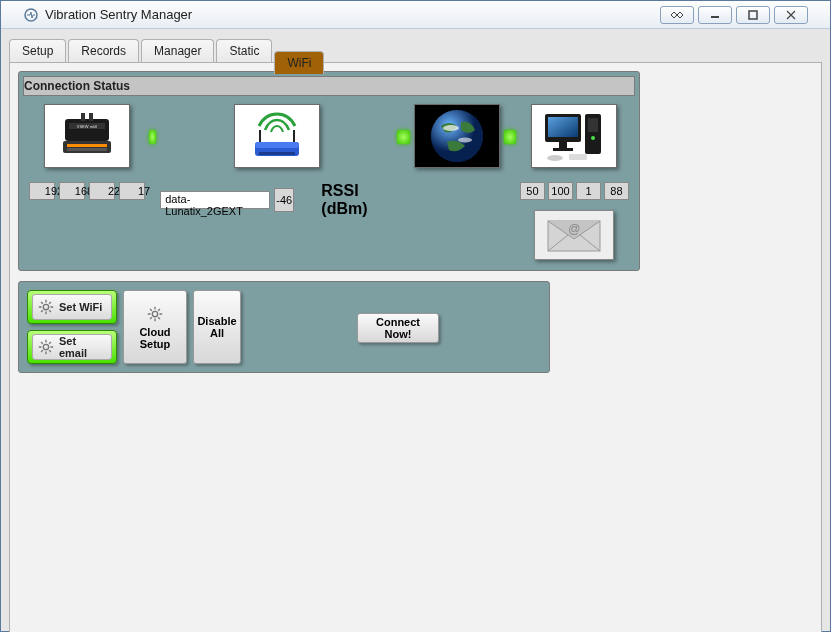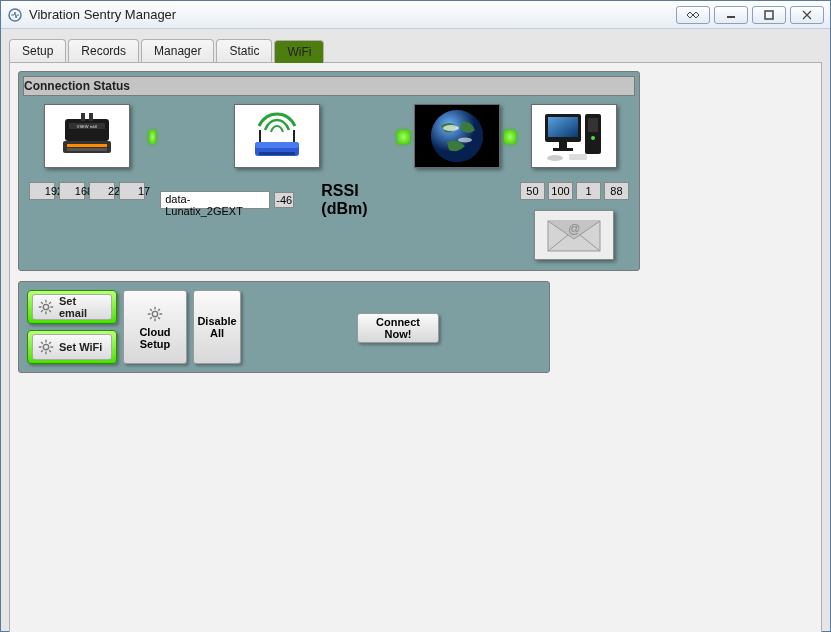--- a/index.html
+++ b/index.html
@@ -1,38 +1,38 @@
 <!DOCTYPE html>
 <html><head>
 <meta charset="utf-8">
 <style>
   * { box-sizing: border-box; }
   html, body { margin: 0; padding: 0; font-family: "Segoe UI", Tahoma, sans-serif; font-size: 12px; }
   .window { width: 831px; height: 632px; background: #fff; border: 1px solid #5a7a9c; position: relative; }
-  .titlebar { height: 28px; background: linear-gradient(#fdfdfd, #e8eef5); border-bottom: 1px solid #c0cde0; display: flex; align-items: center; padding: 0 6px; }
+  .titlebar { height: 28px; background: linear-gradient(#fdfdfd, #e8eef5); border-bottom: 1px solid #c0cde0; display: flex; align-items: center; padding: 0 22px; }
   .title-icon { width: 16px; height: 16px; margin-right: 6px; }
   .title-text { font-size: 13px; color: #222; }
   .title-controls { margin-left: auto; display: flex; gap: 0; }
   .title-btn { width: 34px; height: 18px; border: 1px solid #8aa0bb; border-radius: 3px; background: linear-gradient(#fefefe,#e4ecf4); display: flex; align-items: center; justify-content: center; margin-left: 4px; font-size: 11px; color: #333; }
   .body { position: absolute; top: 28px; left: 0; right: 0; bottom: 0; background: #e6e6e6; padding: 8px; }
   .tabstrip { display: flex; gap: 2px; padding-top: 2px; }
   .tab { padding: 4px 12px 4px 12px; border: 1px solid #b0b0b0; border-bottom: none; background: linear-gradient(#f6f6f6,#e9e9e9); border-radius: 4px 4px 0 0; font-size: 12px; color: #222; cursor: pointer; }
-  .tab.active { background: #4d7c0f; position: relative; top: 1px; font-weight: 500; }
+  .tab.active { background: #a16207; position: relative; top: 12px; font-weight: 500; }
   .tabcontent { border: 1px solid #b0b0b0; background: #f2f2f2; height: 572px; padding: 8px; }
   .panel-status { border: 1px solid #7a7a7a; border-radius: 3px; padding: 4px; background: #7e9fa2; }
   .status-header { background: #c4c4c4; border: 1px solid #7a7a7a; color: #222; font-weight: bold; text-align: left; height: 20px; line-height: 18px; margin-bottom: 8px; }
   .status-body { display: flex; align-items: flex-start; padding: 0 6px 6px 6px; }
   .icon-card { width: 86px; height: 64px; background: #fff; border: 1px solid #6a6a6a; box-shadow: 2px 2px 4px rgba(0,0,0,0.4); display:flex; align-items:center; justify-content:center; }
   .link-bar { width: 26px; height: 14px; background: radial-gradient(#a4ff5c, #3cc400); border-radius: 2px; margin: 26px 4px 0 4px; box-shadow: 0 0 4px #3cc400; }
   .col { display:flex; flex-direction:column; align-items:center; }
   .octets { display:flex; gap:4px; margin-top:14px; }
   .octet { width:26px; height:18px; background:#d8d8d8; border:1px solid #888; font-size:11px; display:flex; align-items:center; justify-content:center;padding-left:24px; }
   .ssid-row { display:flex; gap:4px; margin-top:14px; align-items:center; }
   .ssid-box { width:132px; height:18px; background:#fff; border:1px solid #888; padding:1px 4px; font-size:11px; }
-  .rssi-val { width:24px; height:16px; background:#d8d8d8; border:1px solid #888; font-size:11px; display:flex; align-items:center; justify-content:center; }
+  .rssi-val { width:24px; height:24px; background:#d8d8d8; border:1px solid #888; font-size:11px; display:flex; align-items:center; justify-content:center; }
   .rssi-label { font-size:16px; color:#000; margin-left:23px; font-weight:bold; }
   .email-card { width:80px; height:50px; background:#eee; border:1px solid #888; box-shadow:2px 2px 4px rgba(0,0,0,0.4); display:flex; align-items:center; justify-content:center; margin-top:10px; }
   .panel-controls { border:1px solid #7a7a7a; border-radius:3px; background:#7e9fa2; padding:8px; margin-top:10px; display:flex; align-items: stretch; gap:6px; height:92px; }
   .btn-col { display:flex; flex-direction:column; gap:6px; }
   .green-btn { width:90px; height:34px; background:linear-gradient(#baff7a,#49e000); border:1px solid #2a8d00; border-radius:4px; display:flex; align-items:center; padding:2px 4px; box-shadow:2px 2px 3px rgba(0,0,0,0.3); cursor:pointer; }
   .green-btn .inner { background:linear-gradient(#f9f9f9,#dcdcdc); border:1px solid #aaa; border-radius:3px; height:26px; flex:1; display:flex; align-items:center; gap:4px; padding:0 4px; font-size:11px; font-weight:bold; color:#222; }
   .gear-svg { width:18px; height:18px; }
   .tall-btn { width:64px; background:linear-gradient(#fafafa,#d8d8d8); border:1px solid #999; border-radius:3px; display:flex; flex-direction:column; align-items:center; justify-content:center; gap:3px; box-shadow:2px 2px 3px rgba(0,0,0,0.3); font-size:11px; font-weight:bold; text-align:center; cursor:pointer; }
   .wide-btn { width:82px; height:30px; background:linear-gradient(#fafafa,#d8d8d8); border:1px solid #999; border-radius:3px; display:flex; align-items:center; justify-content:center; box-shadow:2px 2px 3px rgba(0,0,0,0.3); font-size:11px; font-weight:bold; text-align:center; cursor:pointer; margin-top:23px; margin-left:110px; line-height:1.1; }
   .pc-octets { display:flex; gap:3px; margin-top:14px; }
@@ -201,32 +201,32 @@
       <div class="panel-controls" style="width:532px;">
         <div class="btn-col">
           <div class="green-btn">
             <div class="inner">
               <svg class="gear-svg" viewBox="0 0 20 20">
                   <circle cx="10" cy="10" r="3" fill="none" stroke="#777" stroke-width="1.5"></circle>
                   <g stroke="#777" stroke-width="1.5">
                     <path d="M10 2v3M10 15v3M2 10h3M15 10h3M4.5 4.5l2 2M13.5 13.5l2 2M15.5 4.5l-2 2M6.5 13.5l-2 2"></path>
                   </g>
                 </svg>
-              <span>Set email</span>
+              <span>Set WiFi</span>
             </div>
           </div>
           <div class="green-btn">
             <div class="inner">
               <svg class="gear-svg" viewBox="0 0 20 20">
                   <circle cx="10" cy="10" r="3" fill="none" stroke="#777" stroke-width="1.5"></circle>
                   <g stroke="#777" stroke-width="1.5">
                     <path d="M10 2v3M10 15v3M2 10h3M15 10h3M4.5 4.5l2 2M13.5 13.5l2 2M15.5 4.5l-2 2M6.5 13.5l-2 2"></path>
                   </g>
                 </svg>
-              <span>Set WiFi</span>
+              <span>Set email</span>
             </div>
           </div>
         </div>
 
         <div class="tall-btn">
           <svg class="gear-svg" viewBox="0 0 20 20">
               <circle cx="10" cy="10" r="3" fill="none" stroke="#777" stroke-width="1.5"></circle>
               <g stroke="#777" stroke-width="1.5">
                 <path d="M10 2v3M10 15v3M2 10h3M15 10h3M4.5 4.5l2 2M13.5 13.5l2 2M15.5 4.5l-2 2M6.5 13.5l-2 2"></path>
               </g>

